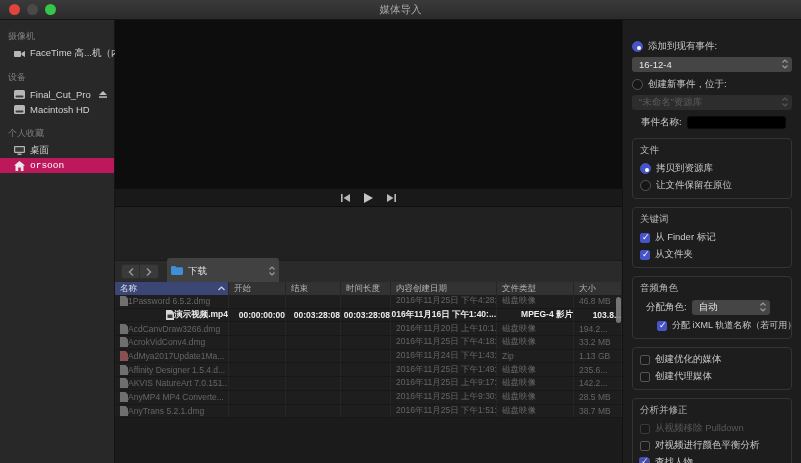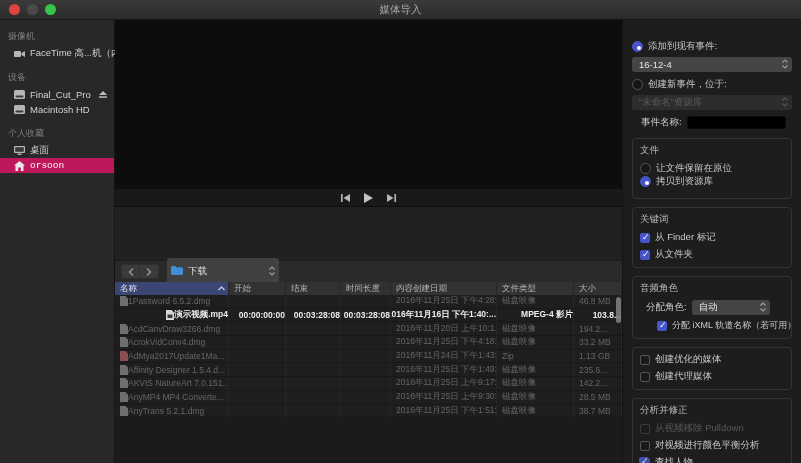--- a/index.html
+++ b/index.html
@@ -418,27 +418,27 @@
             </svg>
         </span>
       </div>
       <div class="row" style="margin-left:9px; margin-bottom:9px;font-family:Liberation Serif, serif;">
         <span class="lbl">事件名称:</span>
         <span class="name-input"></span>
       </div>
 
       <div class="group">
         <div class="group-title">文件</div>
+        <div class="row">
+          <span class="radio on"></span>
+          <span class="lbl">拷贝到资源库</span>
+        </div>
         <div class="row" style="margin-bottom:0">
           <span class="radio"></span>
           <span class="lbl">让文件保留在原位</span>
-        </div>
-        <div class="row">
-          <span class="radio on"></span>
-          <span class="lbl">拷贝到资源库</span>
         </div>
       </div>
 
       <div class="group">
         <div class="group-title">关键词</div>
         <div class="row">
           <span class="check on"></span>
           <span class="lbl">从 Finder 标记</span>
         </div>
         <div class="row" style="margin-bottom:0">

